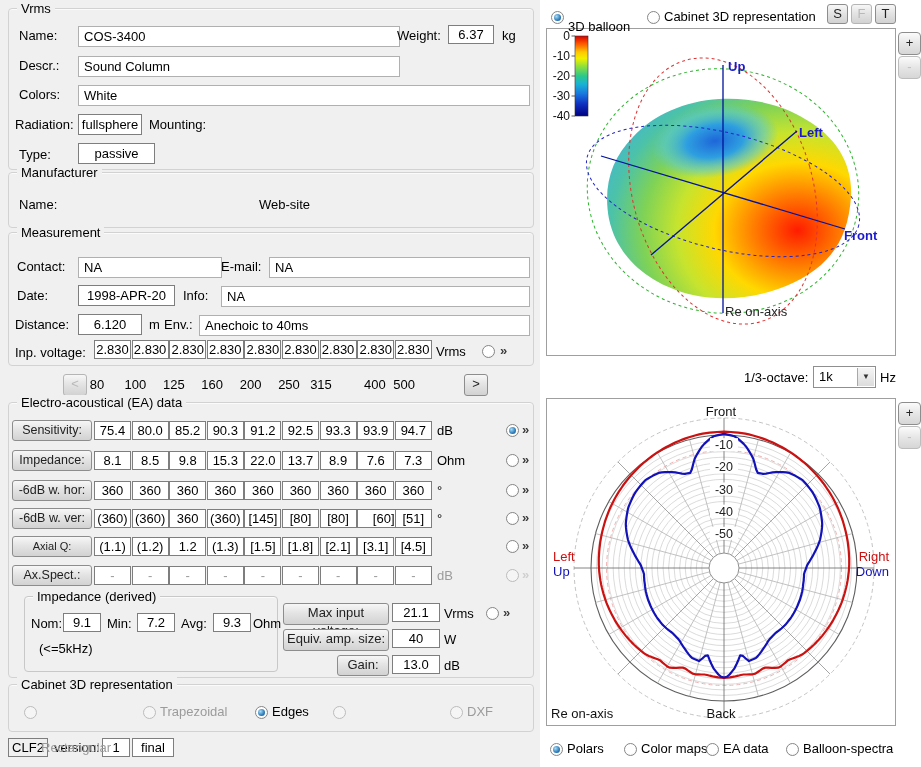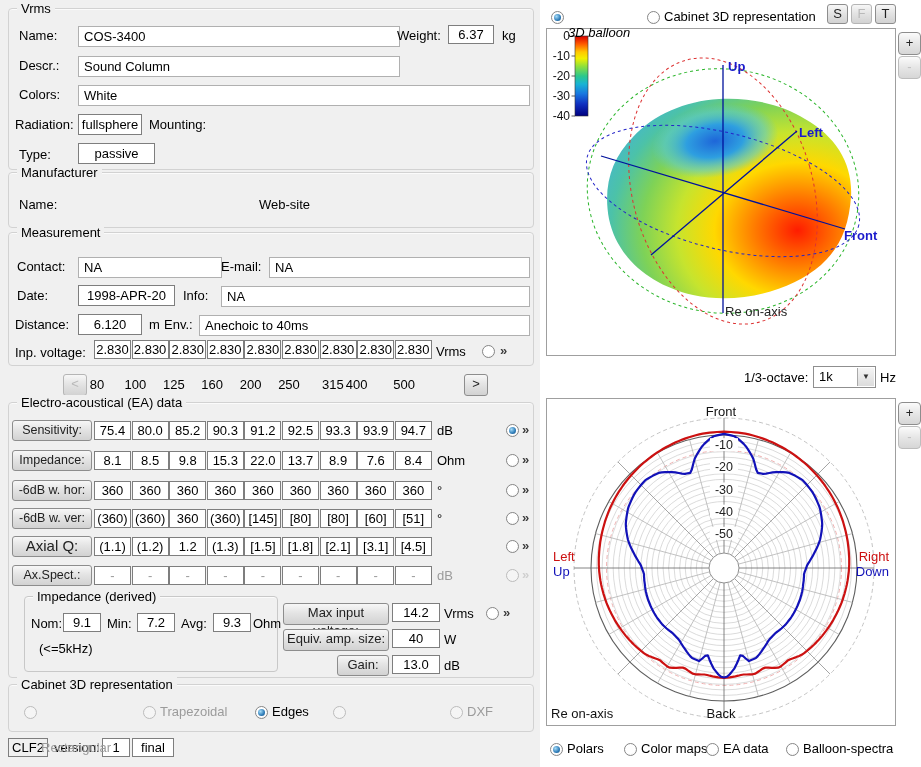--- a/index.html
+++ b/index.html
@@ -91,21 +91,21 @@
       <span class="lbl" style="left:6px;top:19px">Nom:</span>
       <div class="box" style="left:38px;top:16px;width:36px">9.1</div>
       <span class="lbl" style="left:82px;top:19px">Min:</span>
       <div class="box" style="left:112px;top:16px;width:36px">7.2</div>
       <span class="lbl" style="left:156px;top:19px">Avg:</span>
       <div class="box" style="left:188px;top:16px;width:36px">9.3</div>
       <span class="lbl" style="left:228px;top:19px">Ohm</span>
       <span class="lbl" style="left:14px;top:44px">(&lt;=5kHz)</span>
     </div>
     <div class="btn" style="left:283px;top:603px;width:104px;height:20px">Max input voltage:</div>
-    <div class="box" style="left:392px;top:603px;width:46px">14.2</div>
+    <div class="box" style="left:392px;top:603px;width:46px">21.1</div>
     <span class="lbl" style="left:444px;top:606px">Vrms</span>
     <span class="radio" style="left:486px;top:607px"></span>
     <span class="more" style="left:503px;top:605px">»</span>
     <div class="btn" style="left:283px;top:629px;width:104px;height:20px">Equiv. amp. size:</div>
     <div class="box" style="left:392px;top:629px;width:46px">40</div>
     <span class="lbl" style="left:444px;top:632px">W</span>
     <div class="btn" style="left:337px;top:655px;width:50px;height:19px">Gain:</div>
     <div class="box" style="left:392px;top:655px;width:46px">13.0</div>
     <span class="lbl" style="left:444px;top:658px">dB</span>
 
@@ -125,22 +125,22 @@
       <div class="box" style="left: 282px; top: 340px; width: 35px;">2.830</div>
       <div class="box" style="left: 319.6px; top: 340px; width: 35px;">2.830</div>
       <div class="box" style="left: 357.2px; top: 340px; width: 35px;">2.830</div>
       <div class="box" style="left: 394.8px; top: 340px; width: 35px;">2.830</div>
       <div class="lbl" style="left: 77px; top: 377px; width: 40px; text-align: center;">80</div>
       <div class="lbl" style="left: 115.4px; top: 377px; width: 40px; text-align: center;">100</div>
       <div class="lbl" style="left: 153.8px; top: 377px; width: 40px; text-align: center;">125</div>
       <div class="lbl" style="left: 192.2px; top: 377px; width: 40px; text-align: center;">160</div>
       <div class="lbl" style="left: 230.6px; top: 377px; width: 40px; text-align: center;">200</div>
       <div class="lbl" style="left: 269px; top: 377px; width: 40px; text-align: center;">250</div>
-      <div class="lbl" style="left: 322px; top: 377px; width: 40px; ">315</div>
-      <div class="lbl" style="left: 345.8px; top: 377px; width: 40px; text-align: left;">400</div>
+      <div class="lbl" style="left: 301px; top: 377px; width: 40px; text-align: center;">315</div>
+      <div class="lbl" style="left: 345.8px; top: 377px; width: 40px; text-align: right;">400</div>
       <div class="lbl" style="left: 384.2px; top: 377px; width: 40px; text-align: center;">500</div>
       <div class="btn" style="left: 12px; top: 420px; width: 78px; height: 19px; font-size: 12.5px;">Sensitivity:</div>
       <div class="box" style="left: 94px; top: 421px; width: 35px;">75.4</div>
       <div class="box" style="left: 131.6px; top: 421px; width: 35px;">80.0</div>
       <div class="box" style="left: 169.2px; top: 421px; width: 35px;">85.2</div>
       <div class="box" style="left: 206.8px; top: 421px; width: 35px;">90.3</div>
       <div class="box" style="left: 244.4px; top: 421px; width: 35px;">91.2</div>
       <div class="box" style="left: 282px; top: 421px; width: 35px;">92.5</div>
       <div class="box" style="left: 319.6px; top: 421px; width: 35px;">93.3</div>
       <div class="box" style="left: 357.2px; top: 421px; width: 35px;">93.9</div>
@@ -150,21 +150,21 @@
       <div class="more" style="left: 522px; top: 422px;">»</div>
       <div class="btn" style="left: 12px; top: 450px; width: 78px; height: 19px; font-size: 12.5px;">Impedance:</div>
       <div class="box" style="left: 94px; top: 451px; width: 35px;">8.1</div>
       <div class="box" style="left: 131.6px; top: 451px; width: 35px;">8.5</div>
       <div class="box" style="left: 169.2px; top: 451px; width: 35px;">9.8</div>
       <div class="box" style="left: 206.8px; top: 451px; width: 35px;">15.3</div>
       <div class="box" style="left: 244.4px; top: 451px; width: 35px;">22.0</div>
       <div class="box" style="left: 282px; top: 451px; width: 35px;">13.7</div>
       <div class="box" style="left: 319.6px; top: 451px; width: 35px;">8.9</div>
       <div class="box" style="left: 357.2px; top: 451px; width: 35px;">7.6</div>
-      <div class="box" style="left: 394.8px; top: 451px; width: 35px;">8.4</div>
+      <div class="box" style="left: 394.8px; top: 451px; width: 35px;">7.3</div>
       <div class="lbl" style="left: 437px; top: 453px;">Ohm</div>
       <div class="radio" style="left: 506px; top: 454px;"></div>
       <div class="more" style="left: 522px; top: 452px;">»</div>
       <div class="btn" style="left: 12px; top: 480px; width: 78px; height: 19px; font-size: 12.5px;">-6dB w. hor:</div>
       <div class="box" style="left: 94px; top: 481px; width: 35px;">360</div>
       <div class="box" style="left: 131.6px; top: 481px; width: 35px;">360</div>
       <div class="box" style="left: 169.2px; top: 481px; width: 35px;">360</div>
       <div class="box" style="left: 206.8px; top: 481px; width: 35px;">360</div>
       <div class="box" style="left: 244.4px; top: 481px; width: 35px;">360</div>
       <div class="box" style="left: 282px; top: 481px; width: 35px;">360</div>
@@ -175,26 +175,26 @@
       <div class="radio" style="left: 506px; top: 484px;"></div>
       <div class="more" style="left: 522px; top: 482px;">»</div>
       <div class="btn" style="left: 12px; top: 508px; width: 78px; height: 19px; font-size: 12.5px;">-6dB w. ver:</div>
       <div class="box" style="left: 94px; top: 509px; width: 35px;">(360)</div>
       <div class="box" style="left: 131.6px; top: 509px; width: 35px;">(360)</div>
       <div class="box" style="left: 169.2px; top: 509px; width: 35px;">360</div>
       <div class="box" style="left: 206.8px; top: 509px; width: 35px;">(360)</div>
       <div class="box" style="left: 244.4px; top: 509px; width: 35px;">[145]</div>
       <div class="box" style="left: 282px; top: 509px; width: 35px;">[80]</div>
       <div class="box" style="left: 319.6px; top: 509px; width: 35px;">[80]</div>
-      <div class="box" style="left: 357.2px; top: 509px; width: 35px;">[60]</div>
+      <div class="box" style="left: 357.2px; top: 509px; width: 35px; padding-left: 8px;">[60]</div>
       <div class="box" style="left: 394.8px; top: 509px; width: 35px;">[51]</div>
       <div class="lbl" style="left: 437px; top: 511px;">°</div>
       <div class="radio" style="left: 506px; top: 512px;"></div>
       <div class="more" style="left: 522px; top: 510px;">»</div>
-      <div class="btn" style="left: 12px; top: 536px; width: 78px; height: 19px; font-size: 15px;">Axial Q:</div>
+      <div class="btn" style="left: 12px; top: 536px; width: 78px; height: 19px; font-size: 11px;">Axial Q:</div>
       <div class="box" style="left: 94px; top: 537px; width: 35px;">(1.1)</div>
       <div class="box" style="left: 131.6px; top: 537px; width: 35px;">(1.2)</div>
       <div class="box" style="left: 169.2px; top: 537px; width: 35px;">1.2</div>
       <div class="box" style="left: 206.8px; top: 537px; width: 35px;">(1.3)</div>
       <div class="box" style="left: 244.4px; top: 537px; width: 35px;">[1.5]</div>
       <div class="box" style="left: 282px; top: 537px; width: 35px;">[1.8]</div>
       <div class="box" style="left: 319.6px; top: 537px; width: 35px;">[2.1]</div>
       <div class="box" style="left: 357.2px; top: 537px; width: 35px;">[3.1]</div>
       <div class="box" style="left: 394.8px; top: 537px; width: 35px;">[4.5]</div>
       <div class="radio" style="left: 506px; top: 540px;"></div>
@@ -361,21 +361,21 @@
       <div class="plabel" style="left:0;right:0;bottom:4px;text-align:center;color:#111">Back</div>
       <div class="plabel" style="left:6px;top:150px;color:#cc1111">Left</div>
       <div class="plabel" style="left:6px;top:165px;color:#1212b8">Up</div>
       <div class="plabel" style="right:6px;top:150px;color:#cc1111">Right</div>
       <div class="plabel" style="right:6px;top:165px;color:#1212b8">Down</div>
       <div class="plabel" style="left:4px;bottom:4px;color:#111">Re on-axis</div>
     </div>
     <div class="zbtn" style="left:358px;top:402px">+</div>
     <div class="zbtn dis" style="left:358px;top:426px">-</div>
   <div class="radio sel" style="left: 11px; top: 11px;"></div>
-      <div class="lbl" style="left: 28px; top: 25px; font-style: italic;">3D balloon</div>
+      <div class="lbl" style="left: 28px; top: 19px;">3D balloon</div>
       <div class="radio" style="left: 107px; top: 11px;"></div>
       <div class="lbl" style="left: 124px; top: 9px;">Cabinet 3D representation</div>
       <div class="radio sel" style="left: 10px; top: 743px;"></div>
       <div class="lbl" style="left: 27px; top: 741px;">Polars</div>
       <div class="radio" style="left: 84px; top: 743px;"></div>
       <div class="lbl" style="left: 101px; top: 741px;">Color maps</div>
       <div class="radio" style="left: 166px; top: 743px;"></div>
       <div class="lbl" style="left: 183px; top: 741px;">EA data</div>
       <div class="radio" style="left: 246px; top: 743px;"></div>
       <div class="lbl" style="left: 263px; top: 741px;">Balloon-spectra</div>

